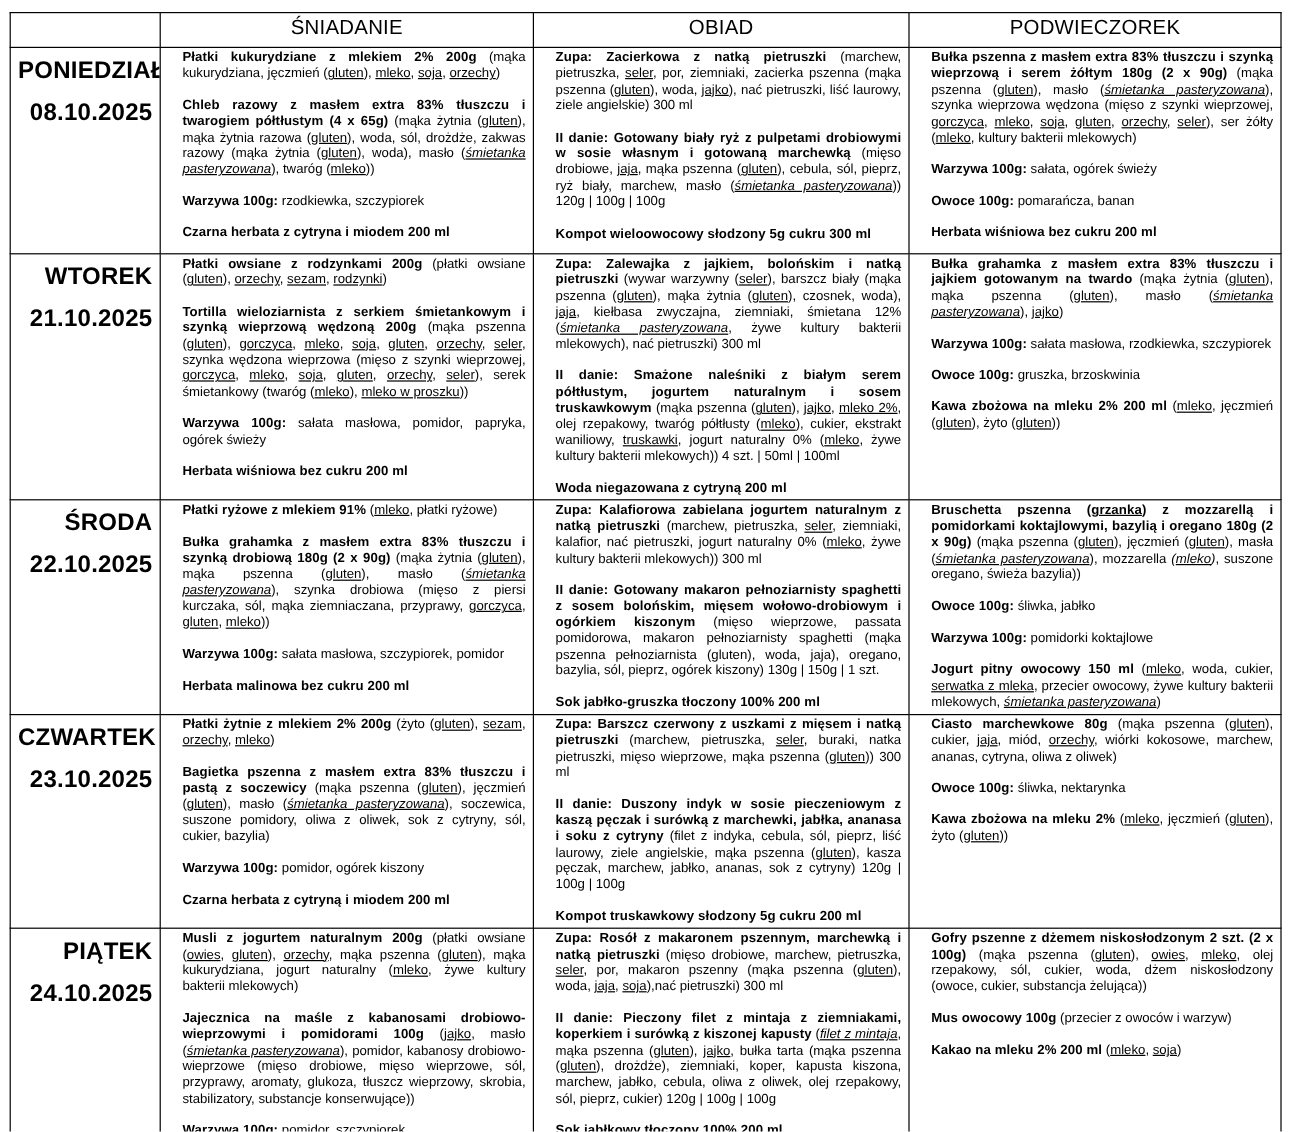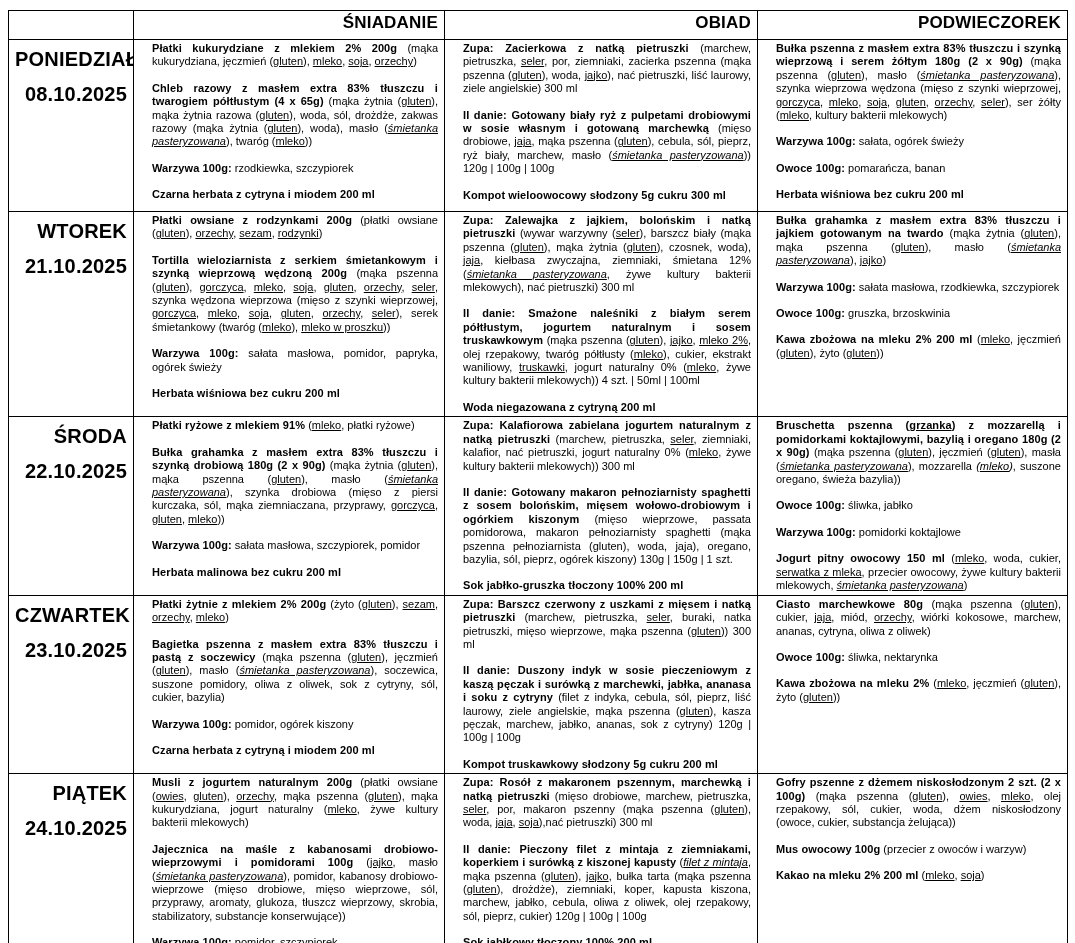--- a/index.html
+++ b/index.html
@@ -21,22 +21,22 @@
     width: 1059px;
   }
   table.menu th, table.menu td {
     border: 1px solid #000;
     vertical-align: top;
     padding: 2px 6px 2px 6px;
     overflow: hidden;
   }
   thead th {
     font-size: 17px;
-    font-weight: bold;
-    text-align: right;
+    font-weight: normal;
+    text-align: center;
     padding: 3px 0 2px 0;
     height: 24px;
     letter-spacing: 0.2px;
   }
   th.day-cell {
     text-align: right;
     font-size: 20px;
     font-weight: bold;
     padding: 8px 4px 0 8px;
     line-height: 1.75;

